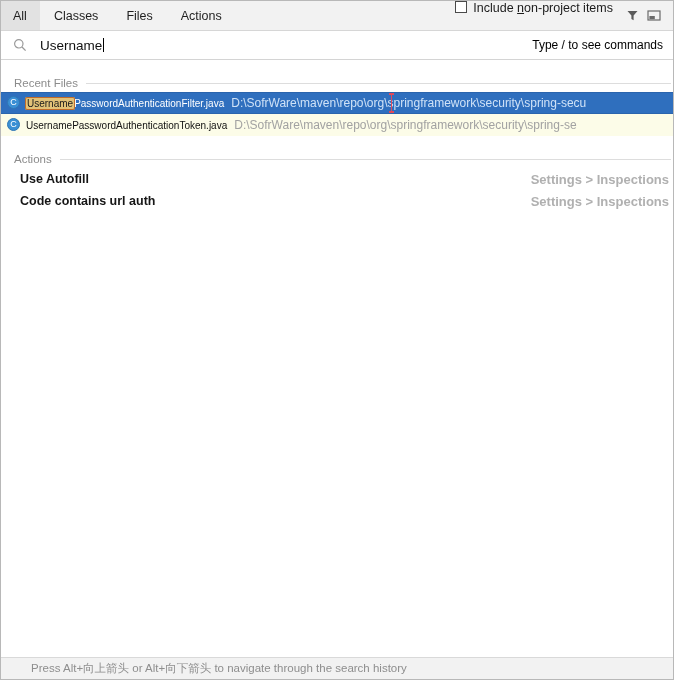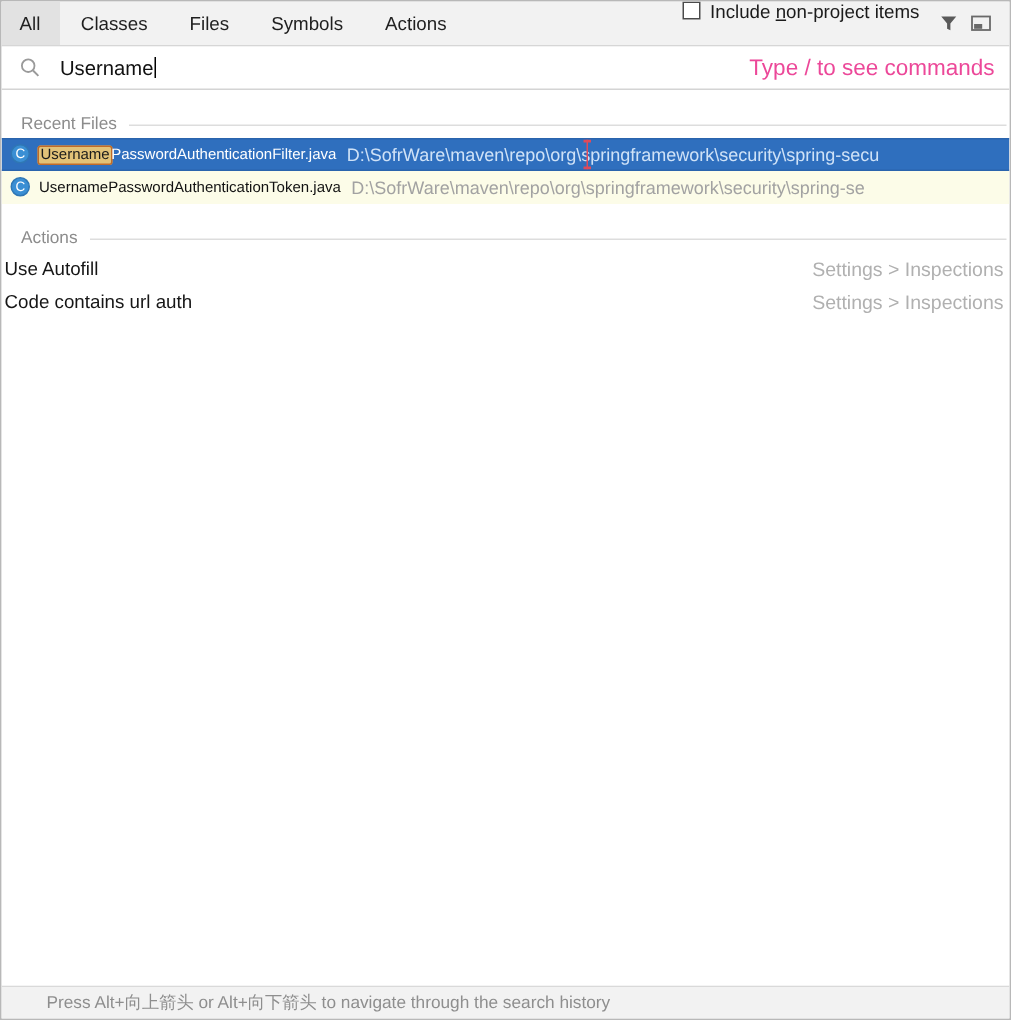--- a/index.html
+++ b/index.html
@@ -114,22 +114,22 @@
   }
   .caret {
     display: inline-block;
     width: 1px;
     height: 14px;
     background: #000000;
     margin-left: 1px;
     vertical-align: middle;
   }
   .search-hint {
-    font-size: 15px;
-    color: #ec4899;
+    font-size: 12px;
+    color: #000000;
     white-space: nowrap;
     flex: 0 0 auto;
     padding-left: 10px;
   }
 
   
   .results {
     flex: 1 1 auto;
     background: #ffffff;
     position: relative;
@@ -221,21 +221,22 @@
     font-size: 12px;
     color: #a2a2a2;
     white-space: nowrap;
     margin-left: 7px;
     flex: 0 1 auto;
     overflow: hidden;
   }
   .row.selected .row-path { color: #cfe2f7; }
 
   .row-action {
-    padding-left: 2px;
+    padding-left: 19px;
+    font-weight: bold;
   }
   .action-label {
     font-size: 12.5px;
     color: #161616;
     white-space: nowrap;
     flex: 0 0 auto;
   }
   .action-spacer { flex: 1 1 auto; }
   .action-loc {
     font-size: 13px;
@@ -291,23 +292,20 @@
     <div class="tab first active">
       <span>All</span>
     </div>
     <div class="tab">
       <span>Classes</span>
     </div>
     <div class="tab">
       <span>Files</span>
     </div>
     <div class="tab">
-      <span>Symbols</span>
-    </div>
-    <div class="tab">
       <span>Actions</span>
     </div>
 
     <div class="tabbar-spacer"></div>
 
     <div class="incl-box">
       <span class="checkbox"></span>
       <span class="incl-label"><span>Include </span><u>n</u><span>on-project items</span></span>
     </div>
 

